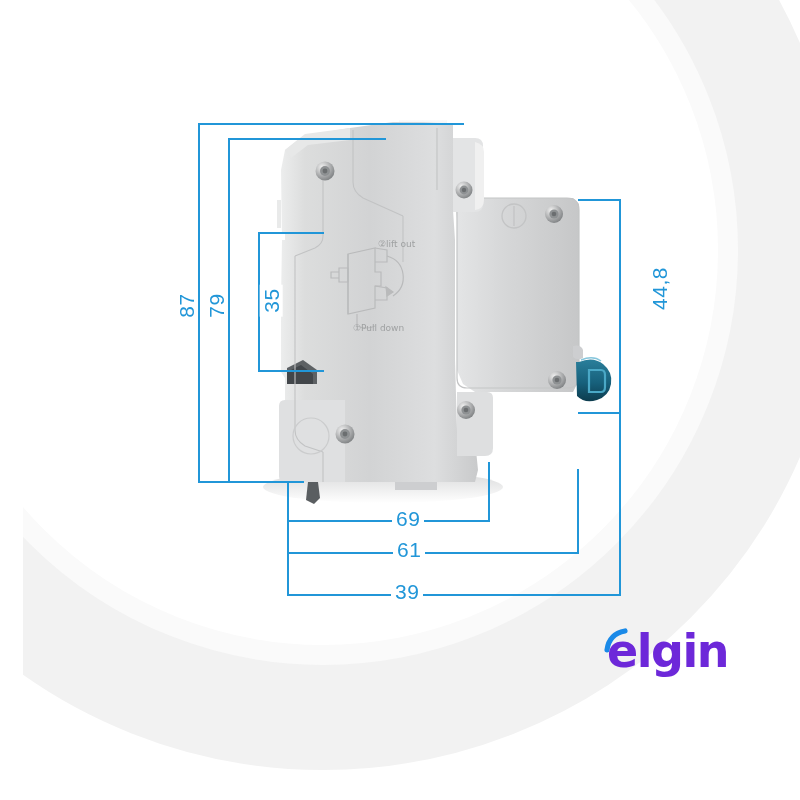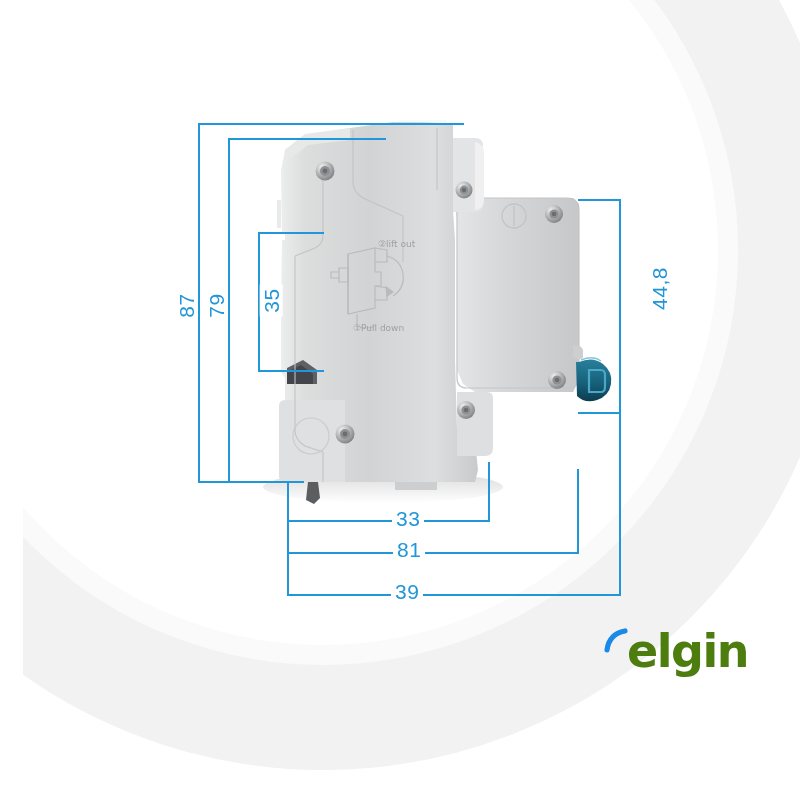--- a/index.html
+++ b/index.html
@@ -49,27 +49,27 @@
 
   .logo-wrap {
     position: absolute;
     left: 570px;
     top: 630px;
     width: 150px;
     height: 60px;
   }
   .logo-text {
     position: absolute;
-    left: 34px;
+    left: 14px;
     top: -2px;
     font-family: "DejaVu Sans", sans-serif;
     font-size: 46px;
     font-weight: bold;
     letter-spacing: -1.5px;
-    color: #4d7c0f;
+    color: #6d28d9;
     line-height: 1;
   }
 </style>
 </head>
 <body>
 
 <div id="canvas">
 
   <svg class="layer" viewBox="0 0 800 800" width="800" height="800">
     <defs>
@@ -266,23 +266,23 @@
   <div class="layer">
 
     <div class="dim-label vert" style="left:147px; top:294px;">87</div>
 
     <div class="dim-label vert" style="left:177px; top:294px;">79</div>
 
     <div class="dim-label vert" style="left:232px; top:289px;">35</div>
 
     <div class="dim-label vert" style="left:611px; top:277px;">44,8</div>
 
-    <div class="dim-label" style="left:369px; top:507px;">33</div>
-
-    <div class="dim-label" style="left:370px; top:538px;">81</div>
+    <div class="dim-label" style="left:369px; top:507px;">69</div>
+
+    <div class="dim-label" style="left:370px; top:538px;">61</div>
 
     <div class="dim-label" style="left:368px; top:580px;">39</div>
   </div>
 
   <div class="logo-wrap">
     <svg width="40" height="30" viewBox="0 0 40 30" style="position:absolute; left:6px; top:-2px;">
       <path d="M8 22 Q10 6 26 3" fill="none" stroke="#1a8ae8" stroke-width="5.2" stroke-linecap="round"></path>
     </svg>
     <div class="logo-text">elgin</div>
   </div>

